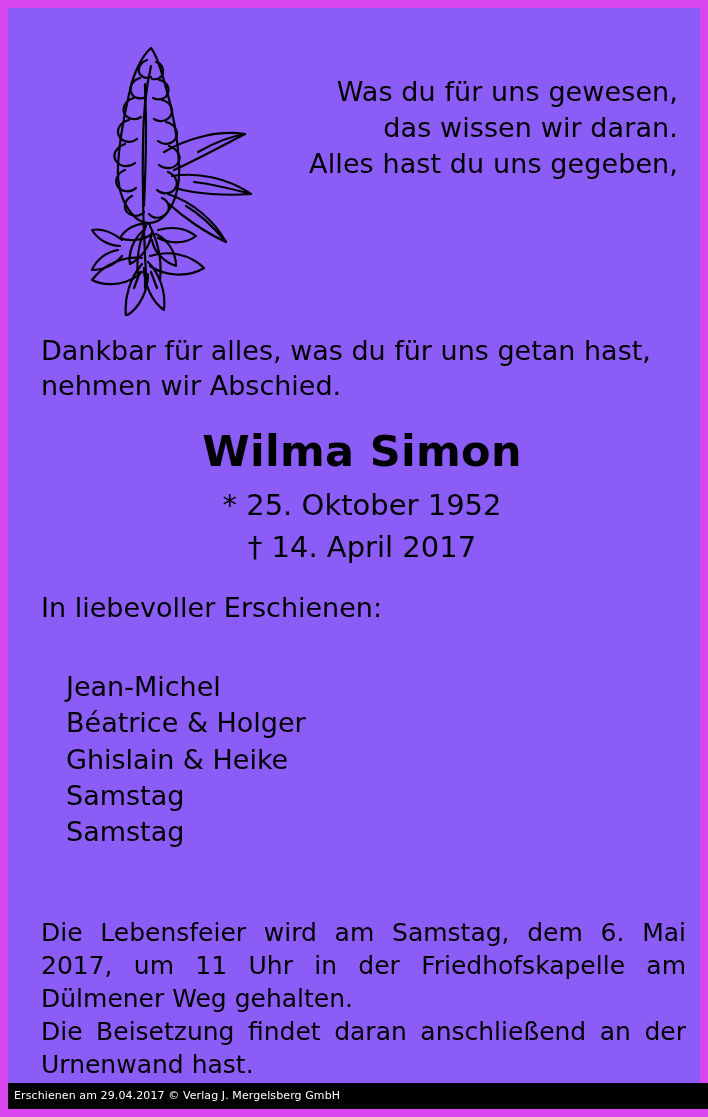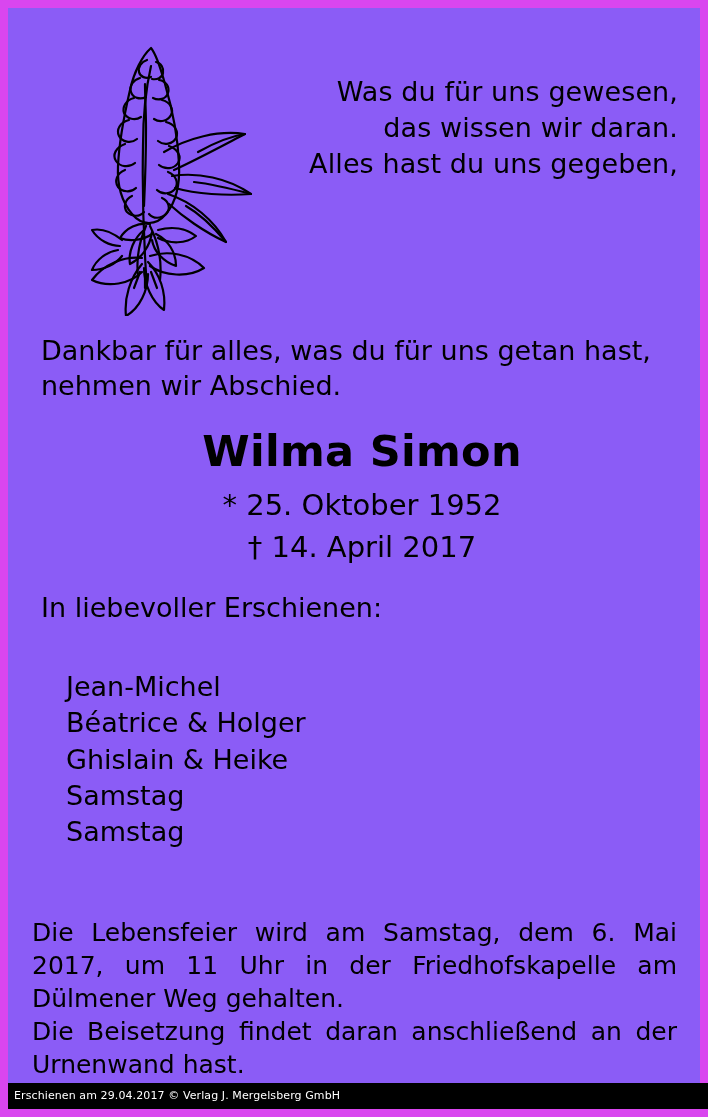--- a/index.html
+++ b/index.html
@@ -102,21 +102,21 @@
     line-height: 1.345;
     margin-top: 30px;
   }
   .mourn-list div {
     white-space: nowrap;
   }
 
   
   .service {
     position: absolute;
-    left: 24px;
+    left: 33px;
     top: 908px;
     width: 645px;
     font-size: 25px;
     line-height: 1.32;
     text-align: justify;
     text-align-last: left;
   }
   .service p {
     margin: 0;
   }

